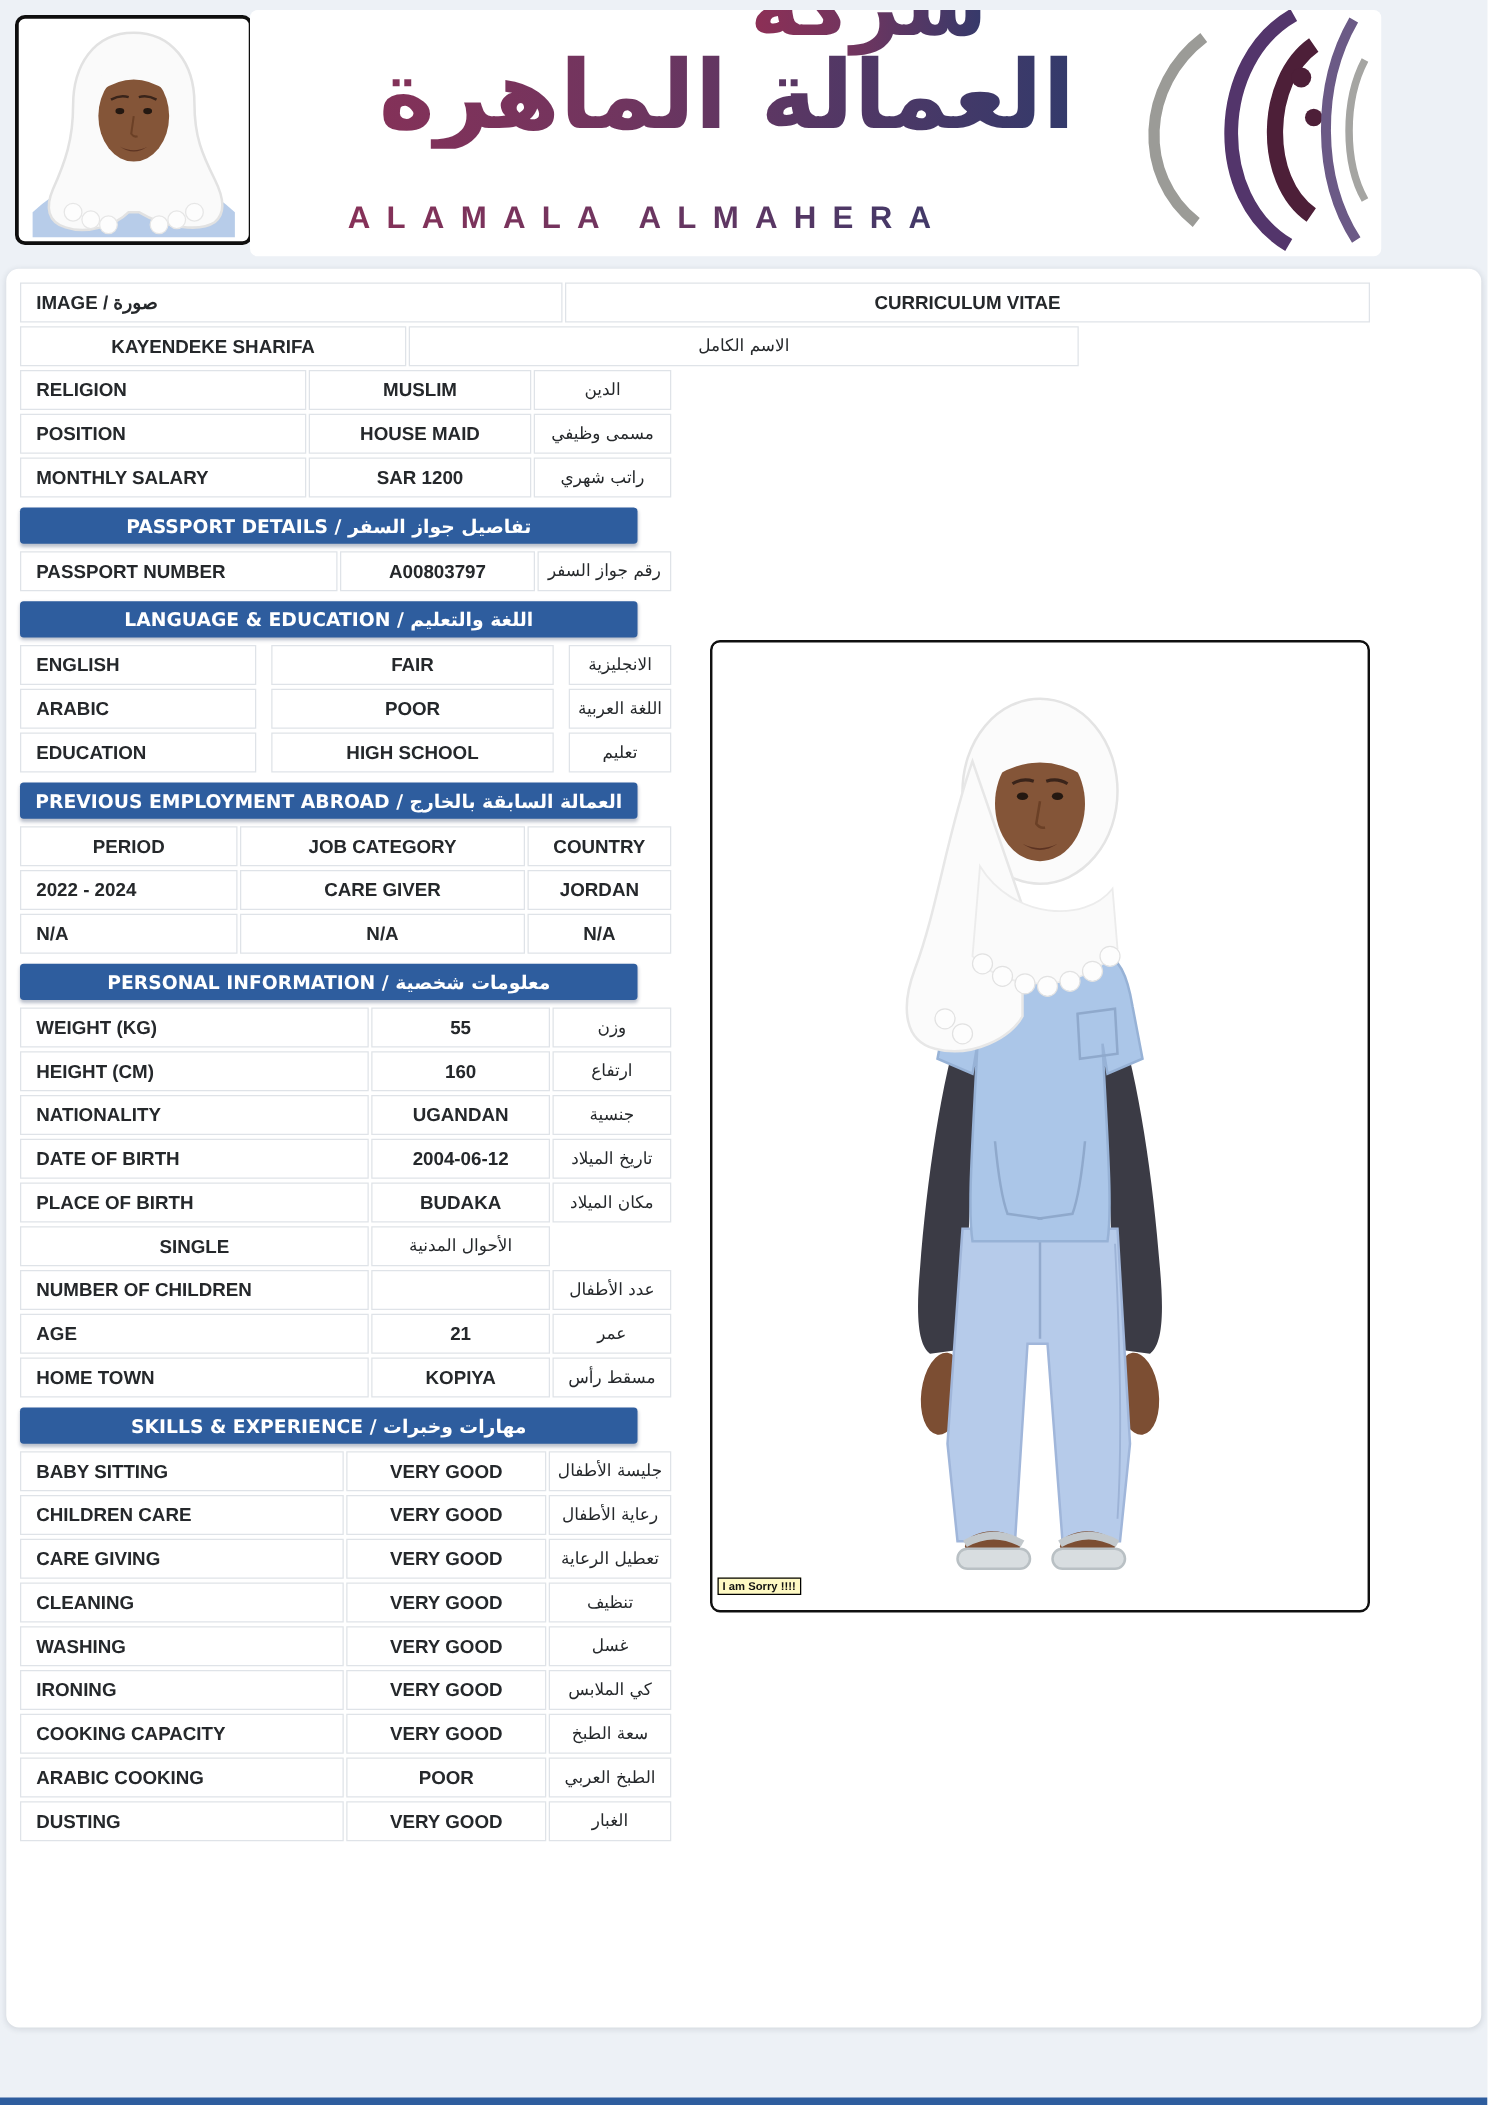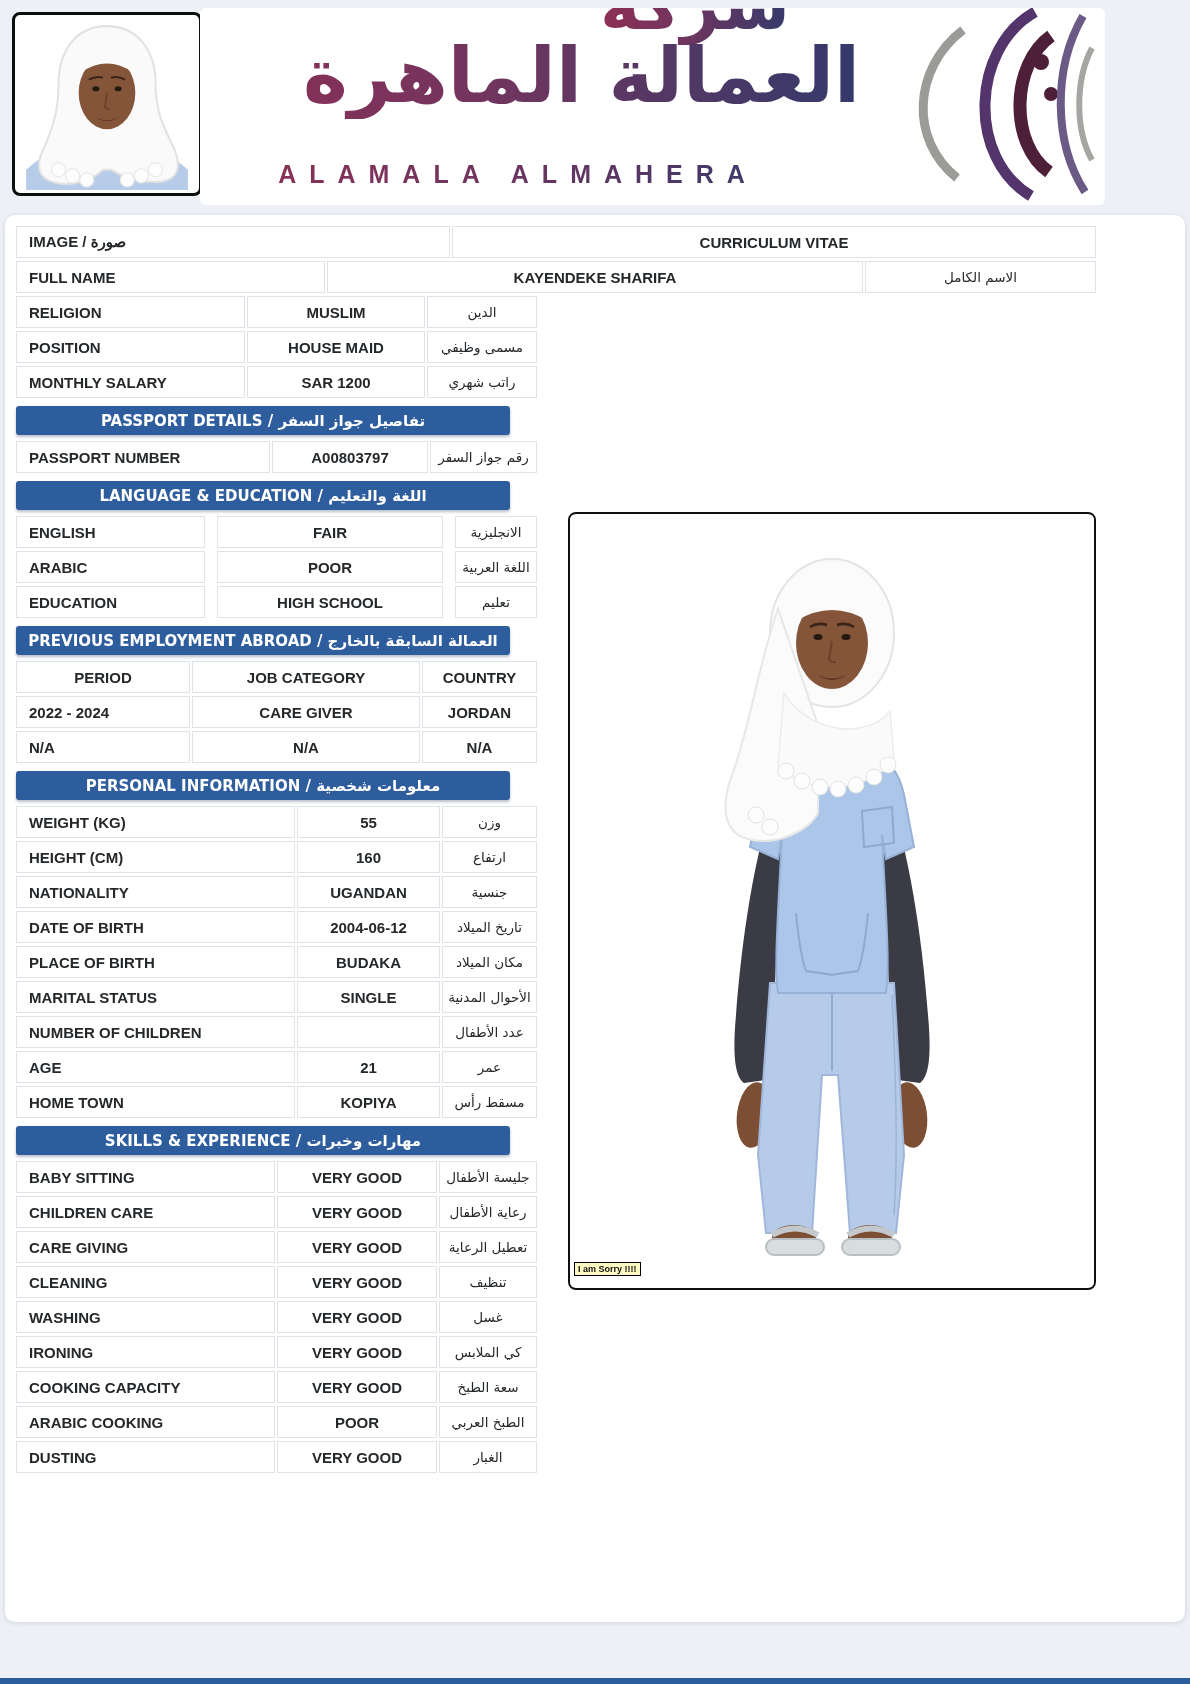--- a/index.html
+++ b/index.html
@@ -131,21 +131,20 @@
 </div>
 
 <div class="card">
 
   <div class="trow cols-title">
     <div class="cell lab">IMAGE / صورة</div>
     <div class="cell">CURRICULUM VITAE</div>
   </div>
 
   <div class="trow cols-name">
-    <div class="cell lab">FULL NAME</div>
     <div class="cell">KAYENDEKE SHARIFA</div>
     <div class="cell ar" dir="rtl">الاسم الكامل</div>
   </div>
 
   <div>
 
     <div class="trow narrow cols-basic">
       <div class="cell lab">RELIGION</div>
       <div class="cell">MUSLIM</div>
       <div class="cell ar" dir="rtl">الدين</div>
@@ -222,21 +221,20 @@
       <div class="cell lab">DATE OF BIRTH</div>
       <div class="cell">2004-06-12</div>
       <div class="cell ar" dir="rtl">تاريخ الميلاد</div>
     </div>
     <div class="trow narrow cols-personal">
       <div class="cell lab">PLACE OF BIRTH</div>
       <div class="cell">BUDAKA</div>
       <div class="cell ar" dir="rtl">مكان الميلاد</div>
     </div>
     <div class="trow narrow cols-personal">
-      <div class="cell lab">MARITAL STATUS</div>
       <div class="cell">SINGLE</div>
       <div class="cell ar" dir="rtl">الأحوال المدنية</div>
     </div>
     <div class="trow narrow cols-personal">
       <div class="cell lab">NUMBER OF CHILDREN</div>
       <div class="cell"></div>
       <div class="cell ar" dir="rtl">عدد الأطفال</div>
     </div>
     <div class="trow narrow cols-personal">
       <div class="cell lab">AGE</div>

